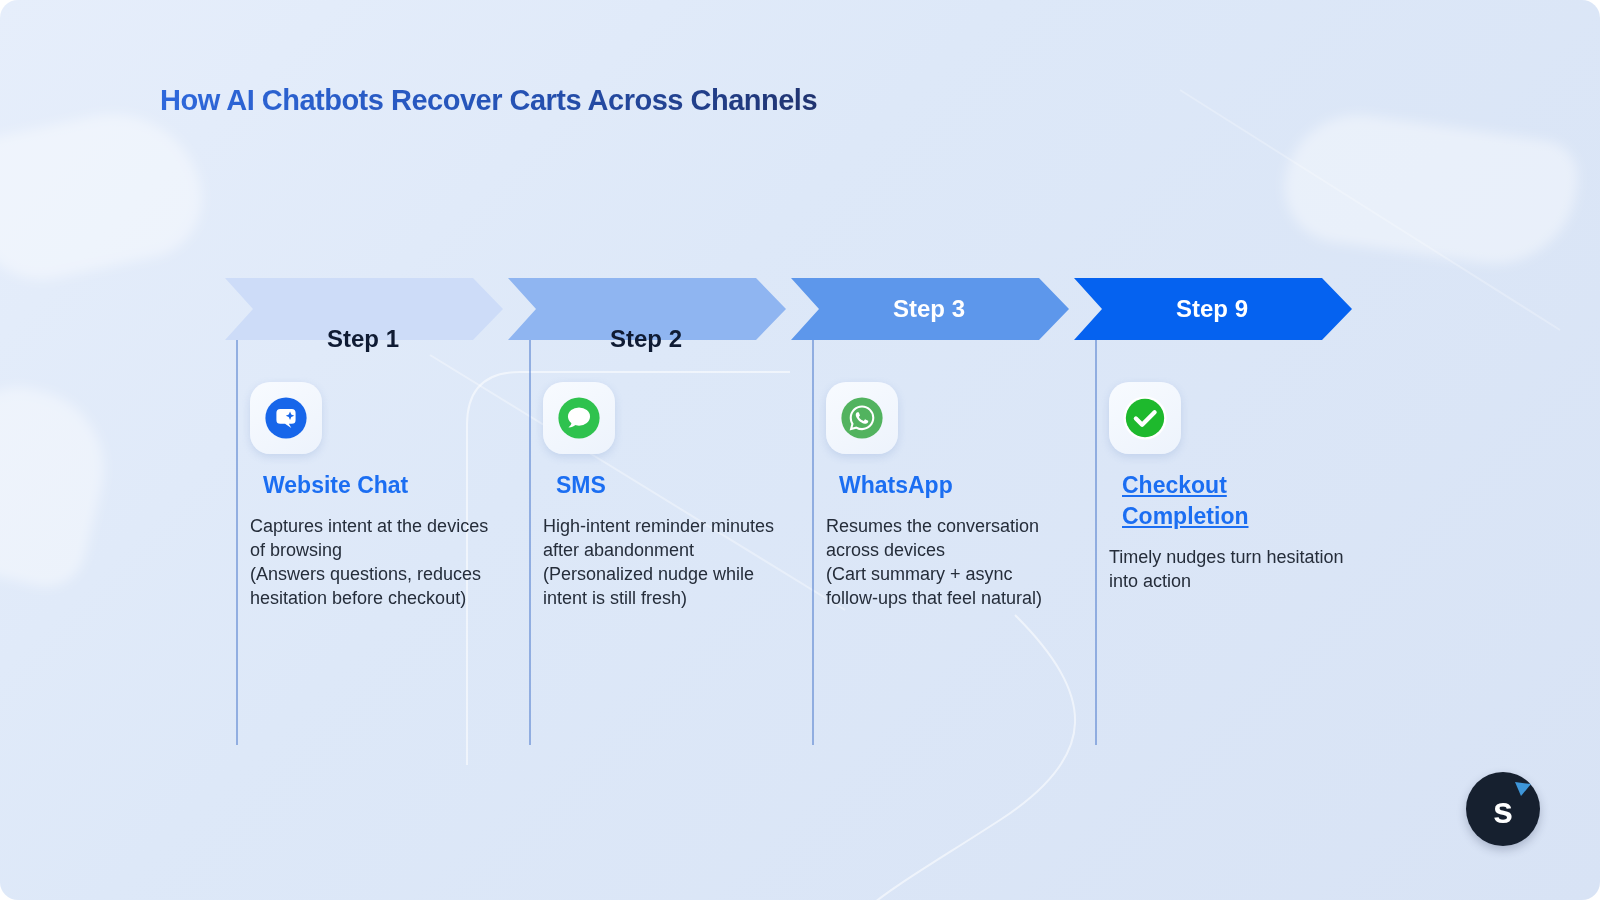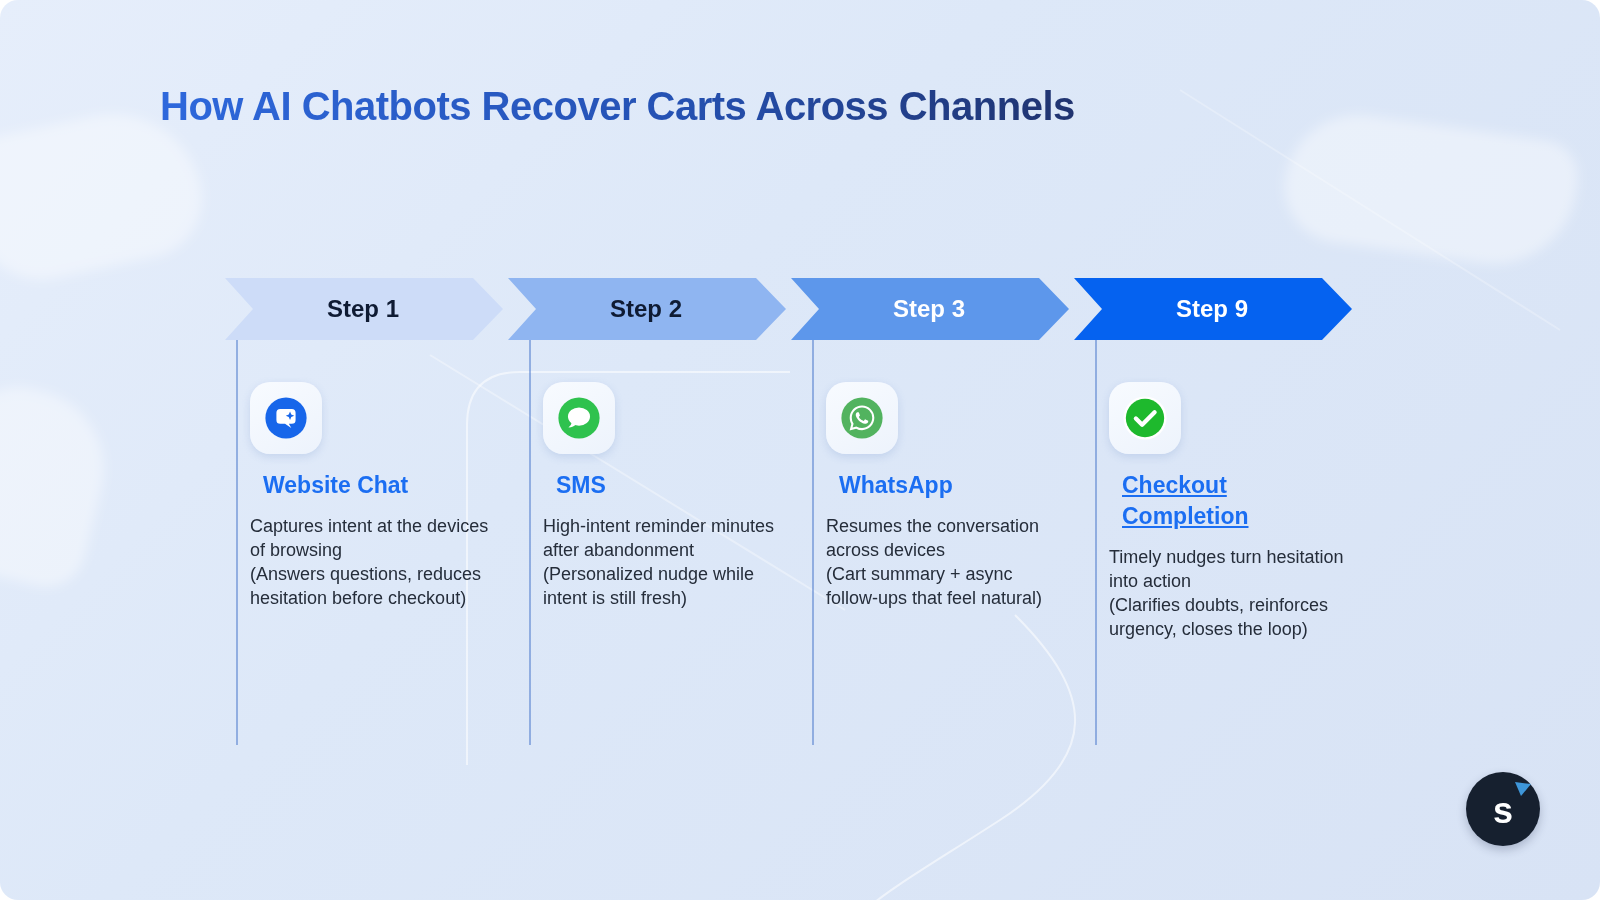--- a/index.html
+++ b/index.html
@@ -5,29 +5,29 @@
   html,body{margin:0;padding:0;background:#ffffff;font-family:"Liberation Sans","DejaVu Sans",sans-serif;}
   .canvas{position:relative;width:1600px;height:900px;overflow:hidden;border-radius:18px;
           background:linear-gradient(135deg,#e6eefb 0%,#dde8f8 40%,#d8e3f5 100%);}
   
   .blob{position:absolute;background:rgba(255,255,255,0.40);filter:blur(6px);}
   .blob.tl{left:-30px;top:120px;width:230px;height:150px;border-radius:40px 90px 60px 70px;transform:rotate(-12deg);}
   .blob.tr{left:1285px;top:125px;width:290px;height:130px;border-radius:80px 40px 90px 60px;transform:rotate(8deg);}
   .blob.bl{left:-50px;top:390px;width:150px;height:190px;border-radius:60px 80px 40px 70px;transform:rotate(14deg);}
   .decor-svg{position:absolute;left:0;top:0;pointer-events:none;}
 
-  .page-title{position:absolute;left:160px;top:84px;font-size:40px;font-weight:700;letter-spacing:-0.5px;
+  .page-title{position:absolute;left:160px;top:84px;font-size:29px;font-weight:700;letter-spacing:-0.5px;
     background:linear-gradient(90deg,#2e68dc 0%,#2552b4 55%,#20336f 100%);
     -webkit-background-clip:text;background-clip:text;color:transparent;white-space:nowrap;}
 
   .arrow{position:absolute;top:278px;width:278px;height:62px;}
   .arrow svg{position:absolute;left:0;top:0;display:block;}
   .arrow .step-label{position:absolute;left:28px;right:30px;top:0;height:62px;display:flex;
     align-items:center;justify-content:center;font-size:24px;font-weight:600;}
-  .step-label.dark{color:#0f1b33;}
+  .step-label.dark{color:#0f1b33;margin-top:30px;}
   .step-label.light{color:#ffffff;}
   .arrow.a1{left:225px;} .arrow.a2{left:508px;} .arrow.a3{left:791px;} .arrow.a4{left:1074px;}
 
   .vline{position:absolute;top:340px;height:405px;width:2px;background:rgba(82,125,205,0.55);}
   .vline.l1{left:236px;} .vline.l2{left:529px;} .vline.l3{left:812px;} .vline.l4{left:1095px;}
 
   .col{position:absolute;top:382px;}
   .col.c1{left:250px;width:245px;}
   .col.c2{left:543px;width:248px;}
   .col.c3{left:826px;width:235px;}
@@ -133,21 +133,21 @@
 
   <div class="col c4">
     <div class="icon-tile">
       <svg width="46" height="46" viewBox="0 0 48 48">
         <circle cx="24" cy="24" r="22.5" fill="#ffffff"></circle>
         <circle cx="24" cy="24" r="20" fill="#1eb92d"></circle>
         <path d="M14.5 24.5 l6.5 6.5 L34 18" stroke="#ffffff" stroke-width="4.5" fill="none" stroke-linecap="round" stroke-linejoin="round"></path>
       </svg>
     </div>
     <h3 class="channel-title">Checkout Completion</h3>
-    <p class="desc"><span>Timely nudges turn hesitation into action</span><span class="note">(Clarifies doubts, reinforces urgency, closes the loop)</span></p>
+    <p class="desc"><span>Timely nudges turn hesitation into action</span></p>
   </div>
 
   <div class="brand-logo">
     <span class="monogram">s</span>
     <svg width="20" height="18" viewBox="0 0 20 18">
       <polygon points="2,2 18,4 8,16" fill="#3e96d9"></polygon>
     </svg>
   </div>
 
 </div>

